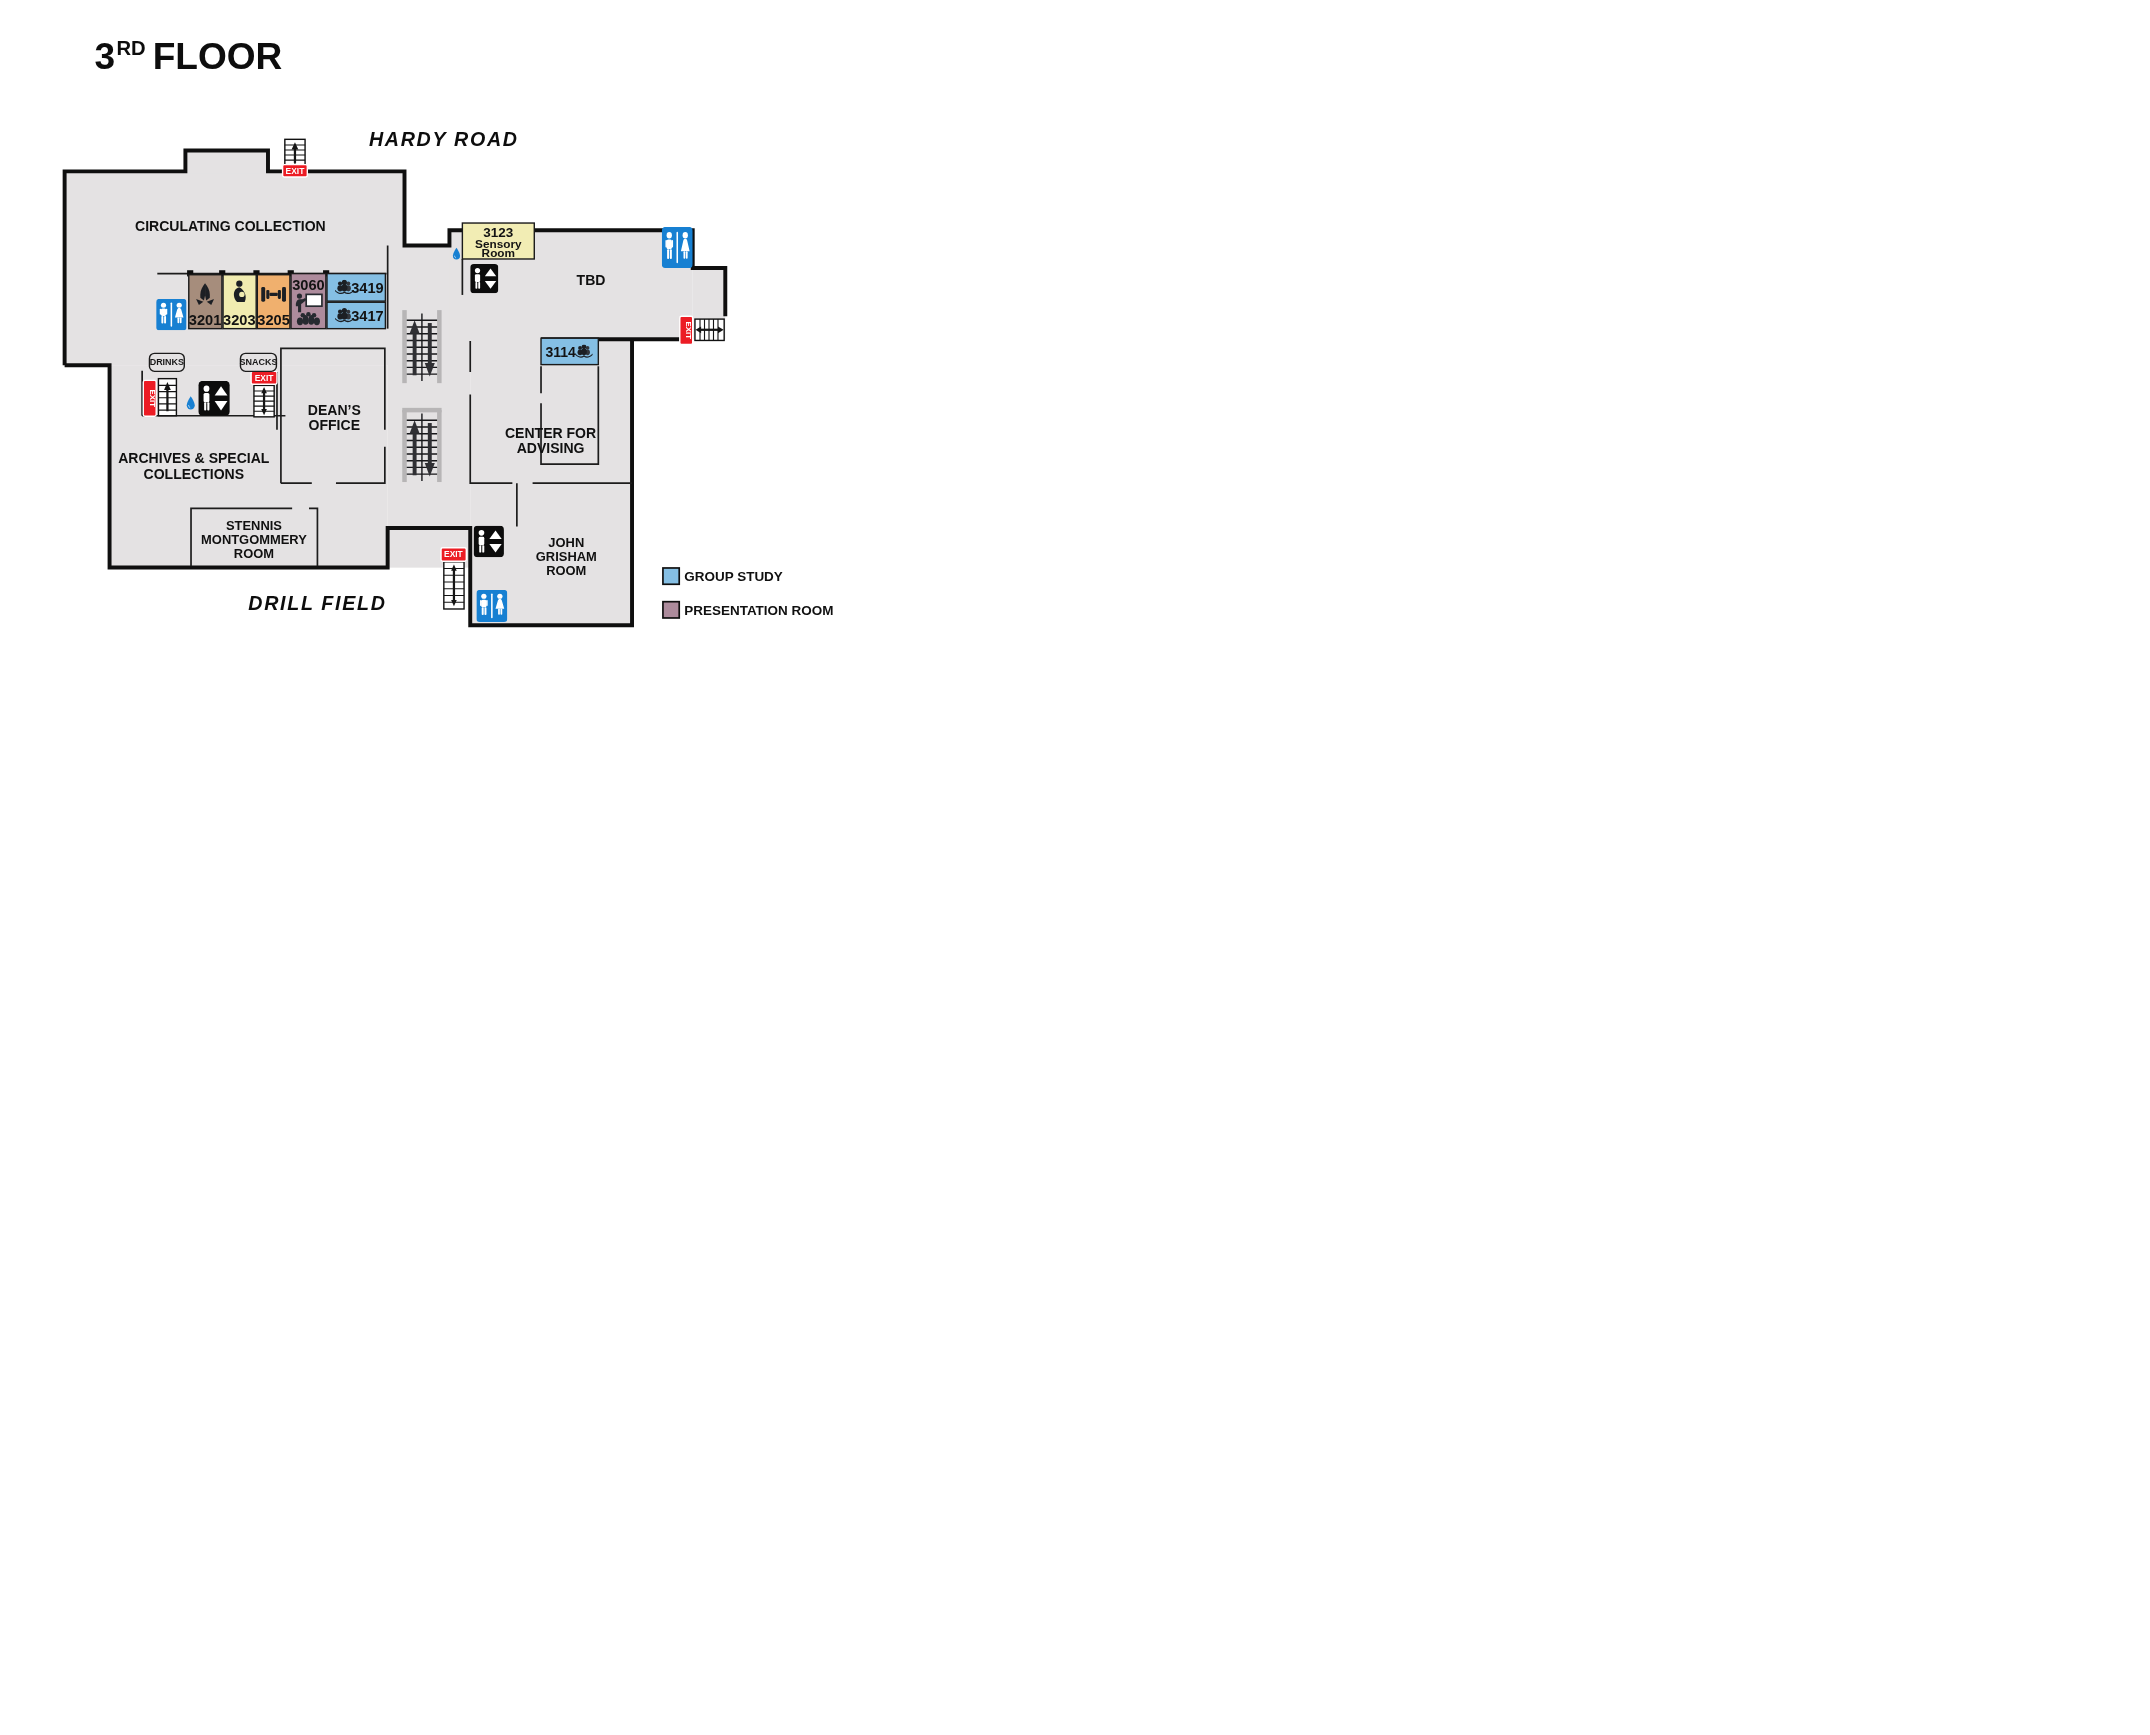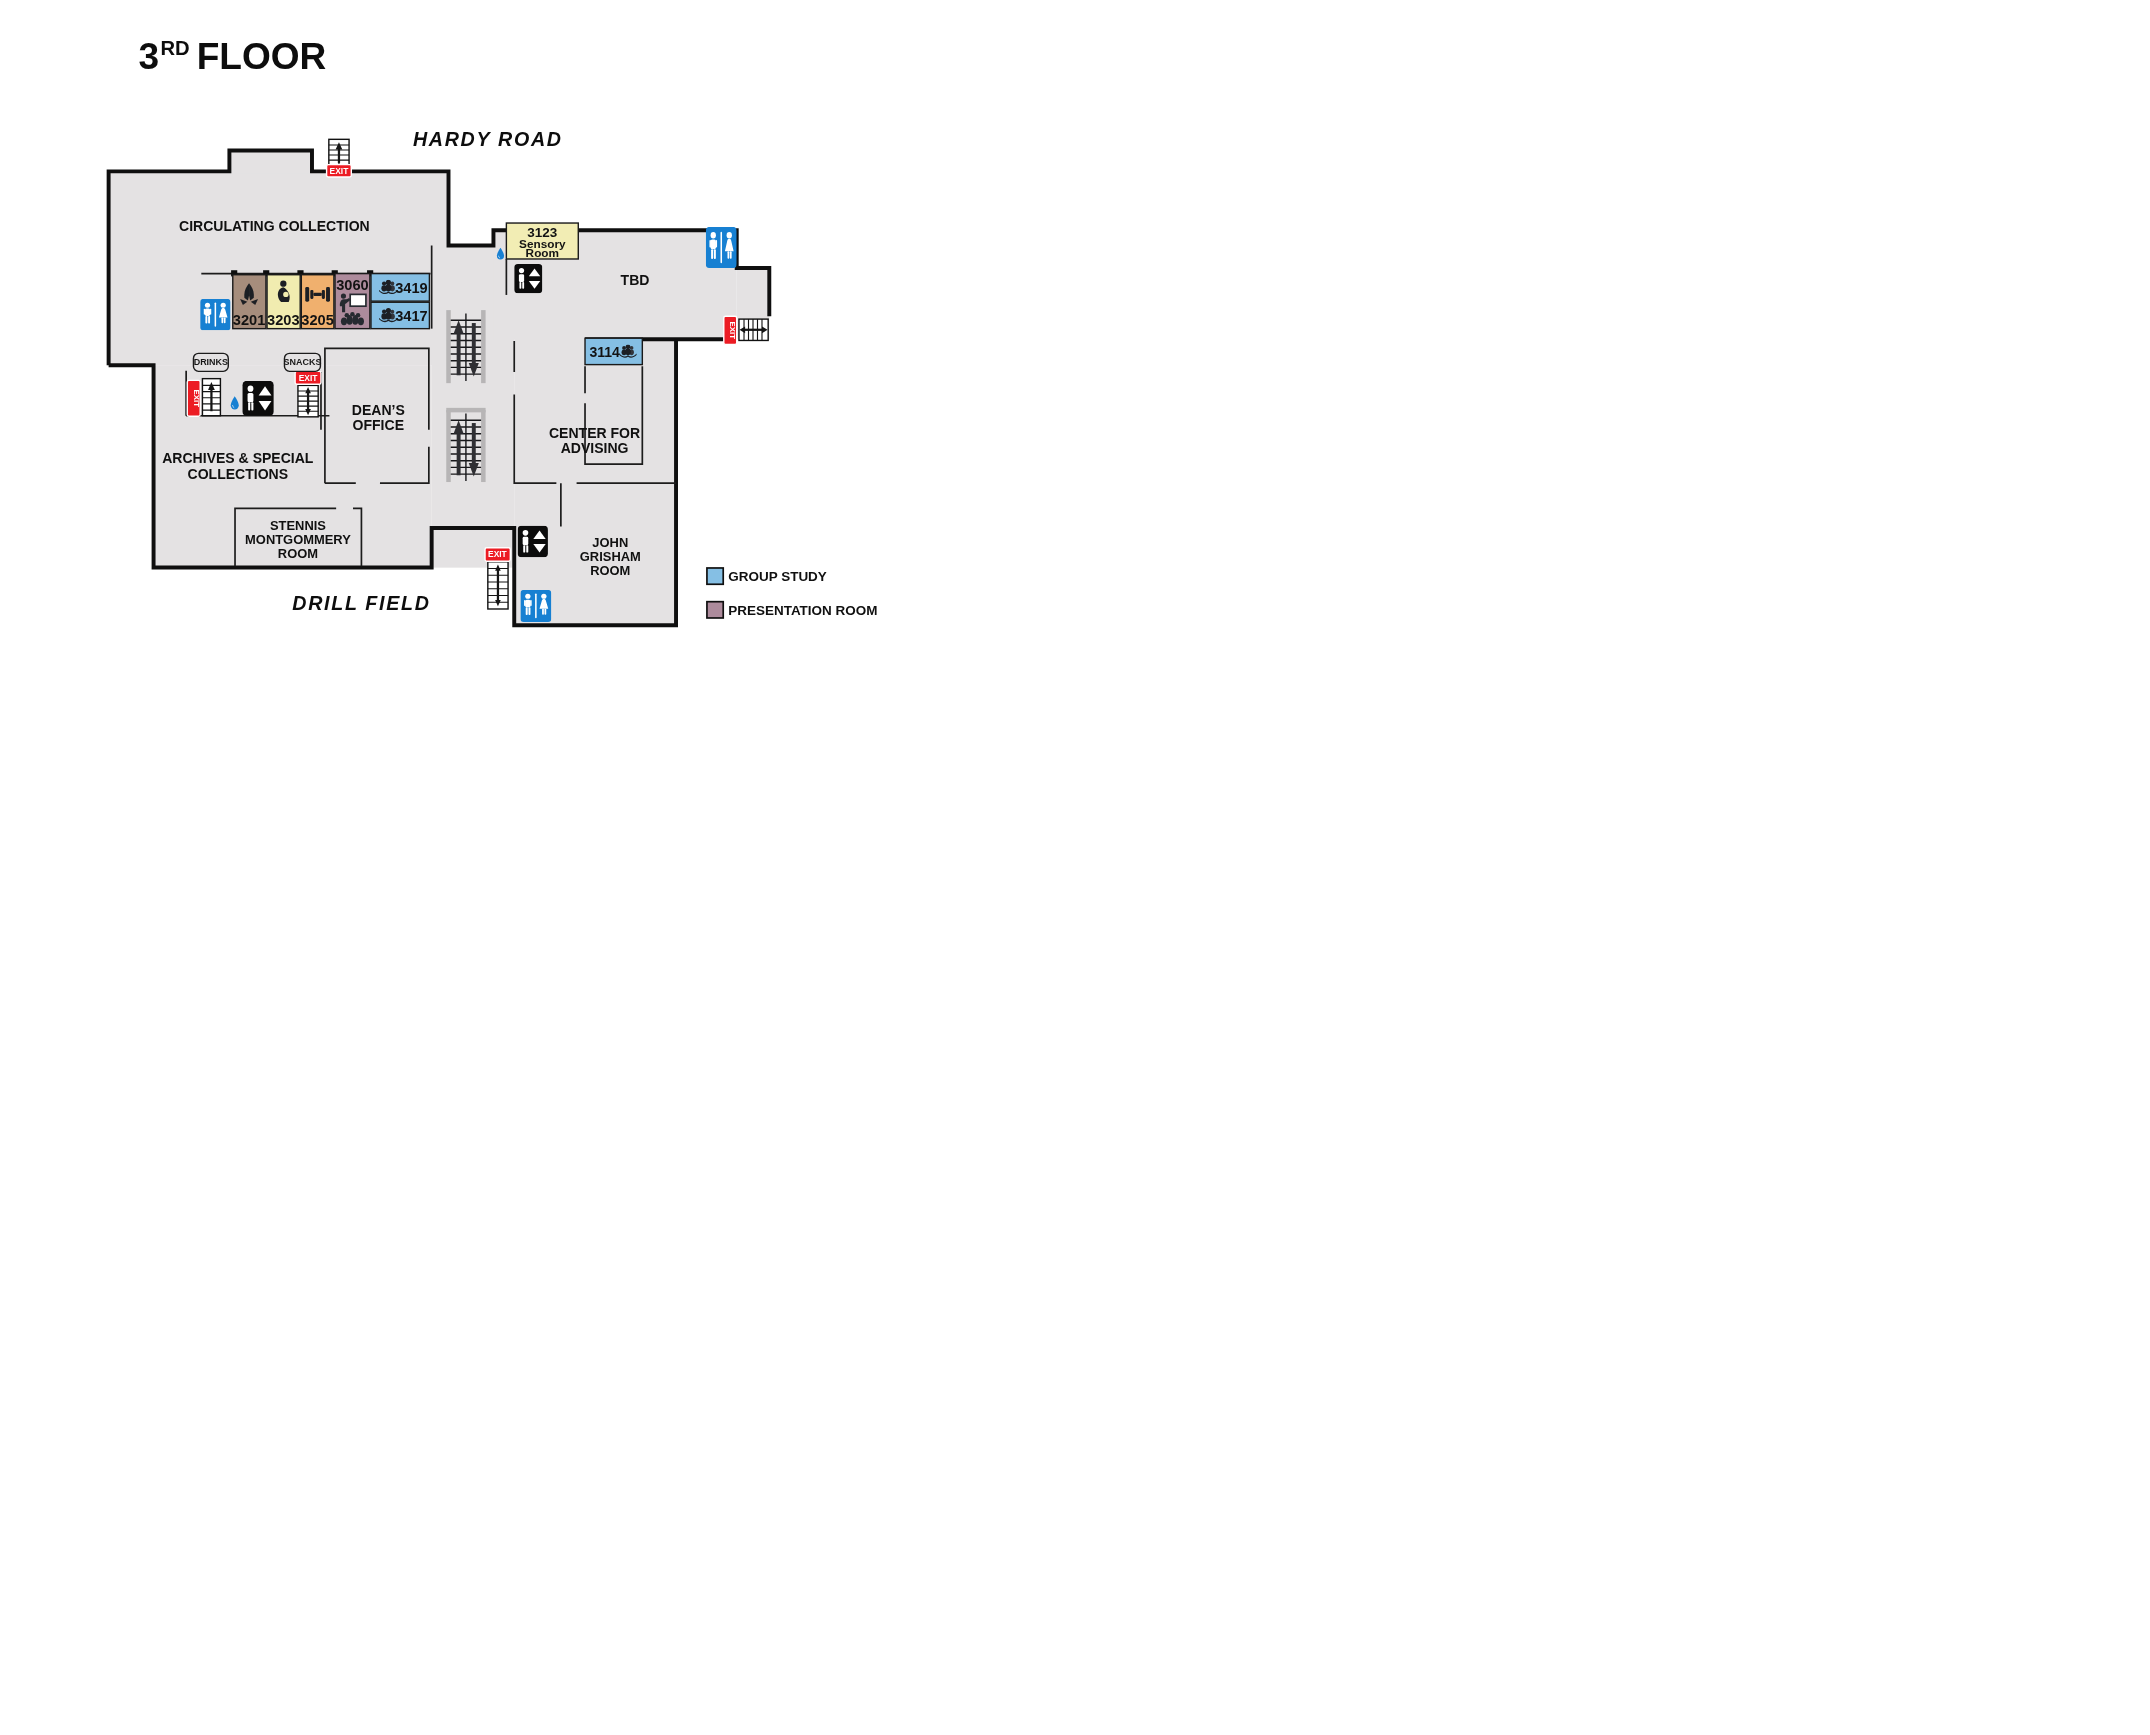--- a/index.html
+++ b/index.html
@@ -1,16 +1,16 @@
 <!DOCTYPE html>
 <html style="font-size:9px"><head>
 <meta charset="utf-8">
 <style>
   html,body{margin:0;padding:0;background:#ffffff;}
-  .stage{width:868px;height:700px;position:relative;background:#ffffff;overflow:hidden;margin-left:44px;}
+  .stage{width:868px;height:700px;position:relative;background:#ffffff;overflow:hidden;}
   svg{display:block;}
   text{font-family:"Liberation Sans",sans-serif;}
   .t-title{font-weight:900;font-size:66px;fill:#0d0d0d;}
   .t-title-sup{font-weight:900;font-size:36px;fill:#0d0d0d;}
   .t-street{font-style:italic;font-weight:900;font-size:35px;fill:#0d0d0d;letter-spacing:3px;text-anchor:middle;}
   .t-area{font-weight:700;font-size:25px;fill:#101010;text-anchor:middle;}
   .t-area-sm{font-weight:700;font-size:23px;fill:#101010;text-anchor:middle;}
   .t-room{font-weight:600;font-size:26px;fill:#131313;text-anchor:middle;}
   .t-sens{font-weight:600;font-size:21px;fill:#131313;text-anchor:middle;}
   .t-exit{font-weight:700;font-size:15px;fill:#ffffff;text-anchor:middle;}

